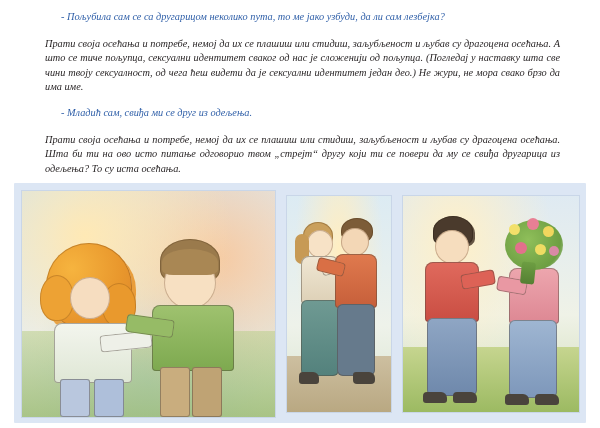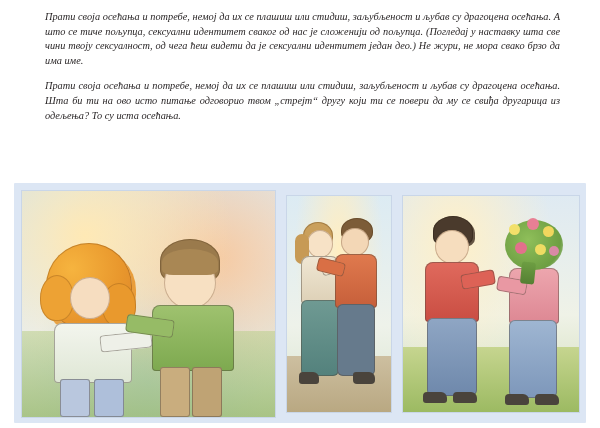--- a/index.html
+++ b/index.html
@@ -96,21 +96,23 @@
   .outline { box-shadow: inset 0 0 0 1px rgba(80,70,60,0.45); }
 
   .bouquet-dot { position: absolute; border-radius: 50%; }
 </style>
 </head>
 <body>
 
 <div class="page">
 
   <div class="text-block">
+    <p class="question">- Пољубила сам се са другарицом неколико пута, то ме јако узбуди, да ли сам лезбејка?</p>
     <p class="body-par">Прати своја осећања и потребе, немој да их се плашиш или стидиш, заљубљеност и љубав су драгоцена осећања. А што се тиче пољупца, сексуални идентитет сваког од нас је сложенији од пољупца. (Погледај у наставку шта све чини твоју сексуалност, од чега ћеш видети да је сексуални идентитет један део.) Не жури, не мора свако брзо да има име.</p>
+    <p class="question">- Младић сам, свиђа ми се друг из одељења.</p>
     <p class="body-par">Прати своја осећања и потребе, немој да их се плашиш или стидиш, заљубљеност и љубав су драгоцена осећања. Шта би ти на ово исто питање одговорио твом „стрејт“ другу који ти се повери да му се свиђа другарица из одељења? То су иста осећања.</p>
   </div>
 
   <div class="images-strip">
 
     <div class="photo photo-1">
       <div class="sky"></div>
       <div class="grass"></div>
 
       <div class="figure" style="left:18px; top:46px; width:110px; height:180px;">

